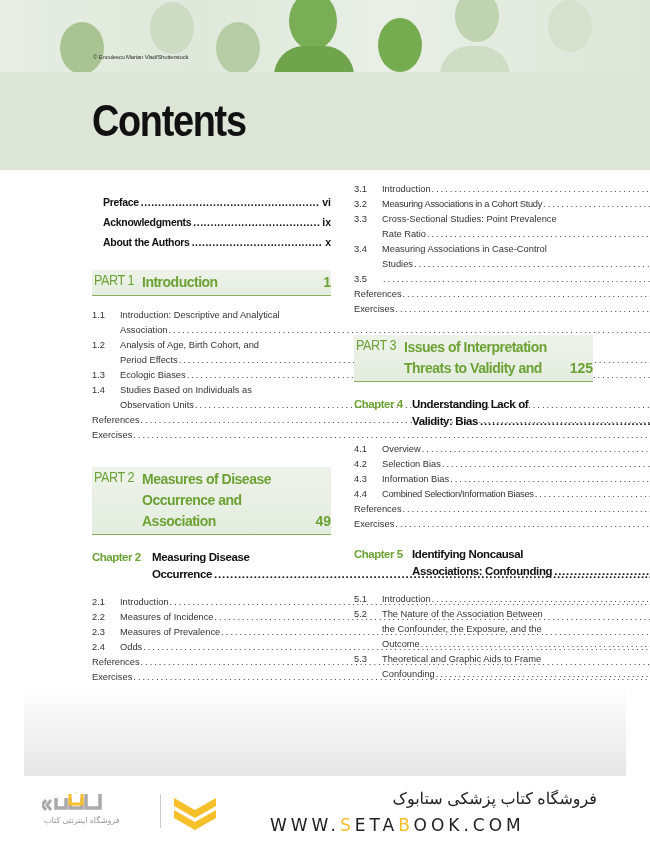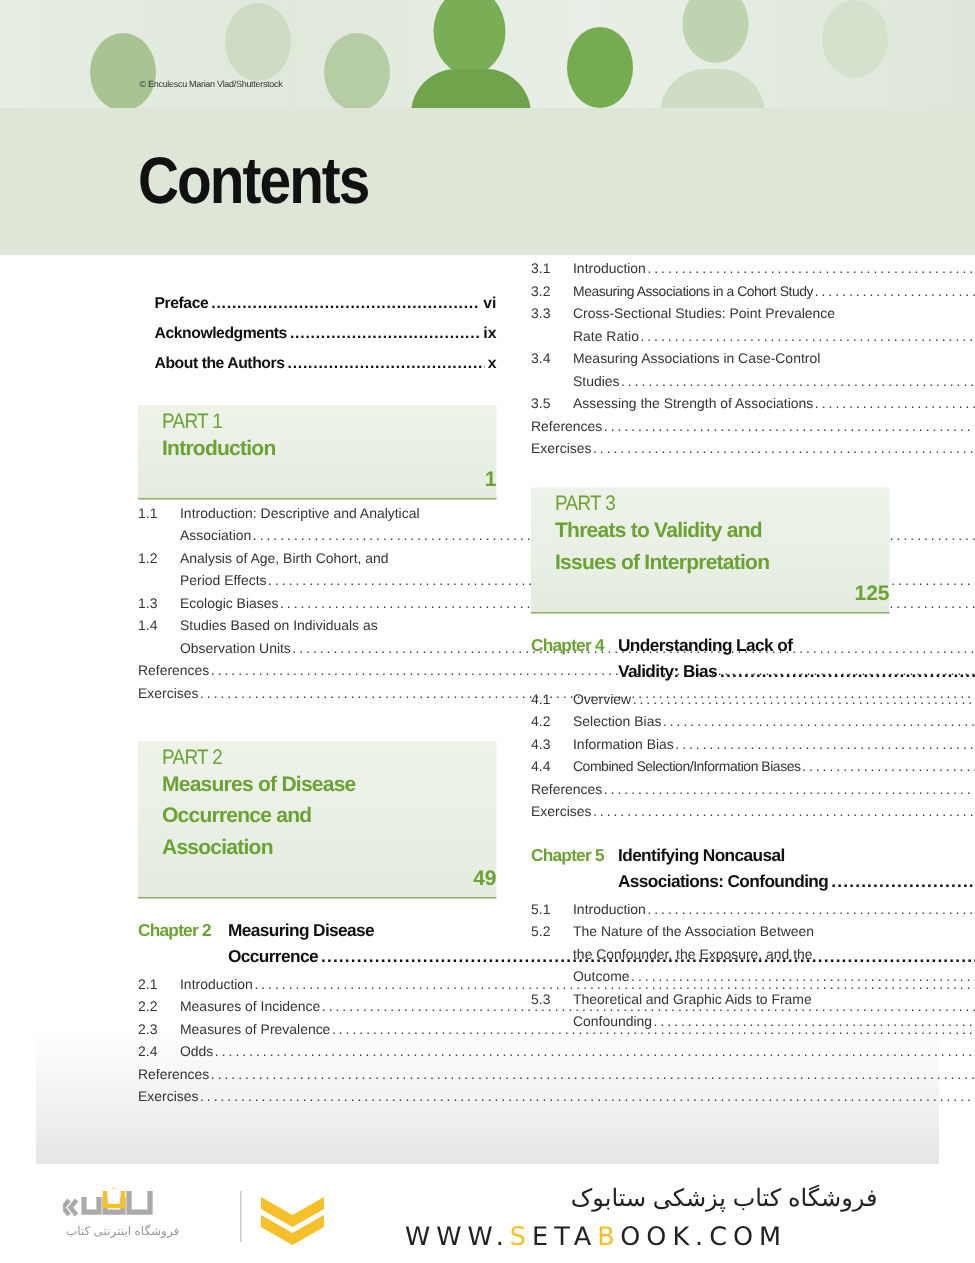--- a/index.html
+++ b/index.html
@@ -39,47 +39,47 @@
 
   .front { font-weight: bold; font-size: 10.5px; color: #111; display: flex; height: 20px; align-items: center; }
   .front .lbl { white-space: nowrap; letter-spacing: -0.3px; padding-left: 11px; }
   .dots { flex: 1; overflow: hidden; white-space: nowrap; margin: 0 2px; letter-spacing: 1.6px; }
   .dots::after { content: ". . . . . . . . . . . . . . . . . . . . . . . . . . . . . . . . . . . . . . . . . . . . . . . . . . . . . . . . . . . . . . . . . . . . . . . . . . . . . . . . . . . . . . . . . . . . . . . . . . . . . . . . . . . . . . . . . . . . . . . . . . . . . . . . . . . . . . . . . ."; letter-spacing: -1.2px; }
   .pg { white-space: nowrap; }
 
   .part {
     background: linear-gradient(180deg, #eef3ea, #e4ecdf);
     border-bottom: 1px solid #8bb05f;
-    color: #6ca234; display: flex; padding: 2px 0 2px 16px; position: relative; flex-direction: column;
+    color: #6ca234; display: flex; padding: 2px 0 2px 2px; position: relative;
   }
   .part .num { font-size: 14px; width: 48px; flex: none; letter-spacing: -0.5px; transform: scaleX(0.9); transform-origin: left; }
   .part .pt { font-size: 14px; font-weight: bold; flex: 1; letter-spacing: -0.5px; line-height: 21px; }
   .part .ppg { font-size: 14px; font-weight: bold; align-self: flex-end; line-height: 21px; }
 
   .chapter { display: flex; margin-top: 10px; }
   .chapter .cnum { color: #6ca234; font-weight: bold; font-size: 11.5px; width: 60px; flex: none; letter-spacing: -0.5px; line-height: 17px; white-space: nowrap; }
   .chapter .ctitle { font-weight: bold; font-size: 11.5px; color: #111; flex: 1; line-height: 17px; letter-spacing: -0.4px; }
   .ctitle .line2 { display: flex; }
 
-  .entries { margin-top: 2px; font-size: 9.3px; color: #333; }
+  .entries { margin-top: 12px; font-size: 9.3px; color: #333; }
   .entry { display: flex; line-height: 15px; }
   .entry .enum { width: 28px; flex: none; }
   .entry .etext { flex: 1; }
   .entry .eline { display: flex; }
   .entry .eline .t { white-space: nowrap; }
   .entry .eline .dots { margin: 0 1px; letter-spacing: 0; }
   .entry .eline .dots::after { letter-spacing: -0.3px; }
 
   
   .footer { position: absolute; left: 0; top: 776px; width: 650px; height: 66px; background: #fff; }
   .logo-mark { position: absolute; left: 42px; top: 16px; width: 60px; height: 30px; }
   .logo-sub { position: absolute; left: 44px; top: 40px; font-size: 8px; color: #999; }
   .logo-div { position: absolute; left: 160px; top: 18px; width: 1px; height: 34px; background: #ccc; }
   .chev { position: absolute; left: 172px; top: 20px; width: 46px; height: 34px; }
-  .fa-title { position: absolute; left: 365px; top: 13px; font-size: 16px; color: #222; direction: rtl; width: 220px; }
+  .fa-title { position: absolute; left: 377px; top: 13px; font-size: 16px; color: #222; direction: rtl; width: 220px; }
   .url { position: absolute; left: 270px; top: 39px; font-size: 17px; letter-spacing: 4px; color: #222; font-family: "DejaVu Sans", sans-serif; }
   .url .hl { color: #f5c02a; }
 </style>
 </head>
 <body>
 
 <div class="banner">
   <div class="head" style="left:60px;top:22px;width:44px;height:52px;background:#a9c393;"></div>
   <div class="head" style="left:150px;top:2px;width:44px;height:52px;background:#cfdcc5;"></div>
   <div class="head" style="left:216px;top:22px;width:44px;height:52px;background:#b6cca4;"></div>
@@ -293,21 +293,20 @@
             <div class="eline">
               <span class="t">Studies</span>
               <span class="dots"></span>
             </div>
           </div>
         </div>
       <div class="entry">
           <span class="enum">3.5</span>
           <div class="etext">
             <div class="eline">
-              <span class="t">Assessing the Strength of Associations</span>
               <span class="dots"></span>
             </div>
           </div>
         </div>
       <div class="entry plain">
           <div class="etext">
             <div class="eline">
               <span class="t">References</span>
               <span class="dots"></span>
             </div>
@@ -320,22 +319,22 @@
               <span class="dots"></span>
             </div>
           </div>
         </div>
     </div>
 
     <div style="height:18px"></div>
     <div class="part">
       <span class="num">PART 3</span>
       <div class="pt">
+        <div>Issues of Interpretation</div>
         <div>Threats to Validity and</div>
-        <div>Issues of Interpretation</div>
       </div>
       <span class="ppg">125</span>
     </div>
 
     <div class="chapter" style="margin-top:14px">
       <span class="cnum" style="width:58px">Chapter 4</span>
       <div class="ctitle">
         <div>Understanding Lack of</div>
         <div class="line2">
             <span>Validity: Bias</span>

